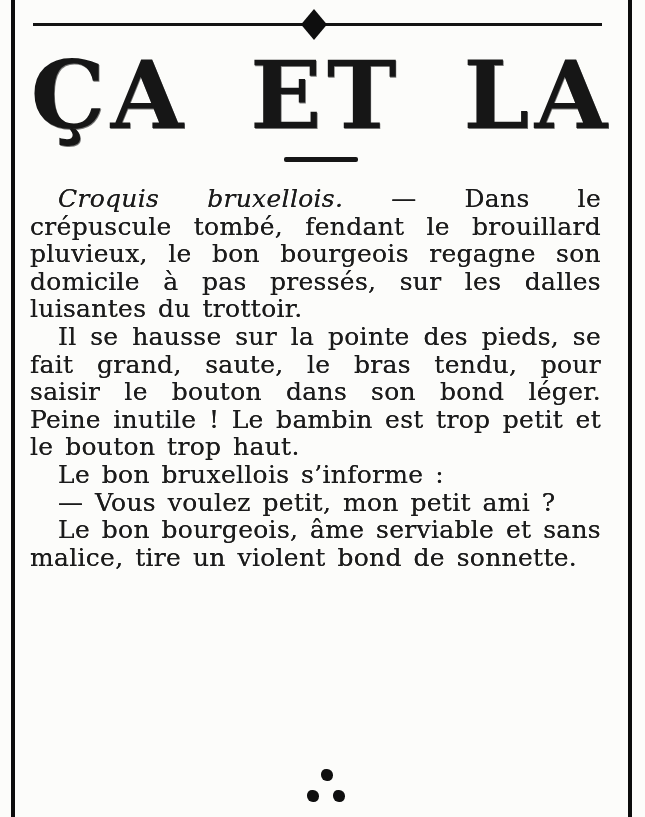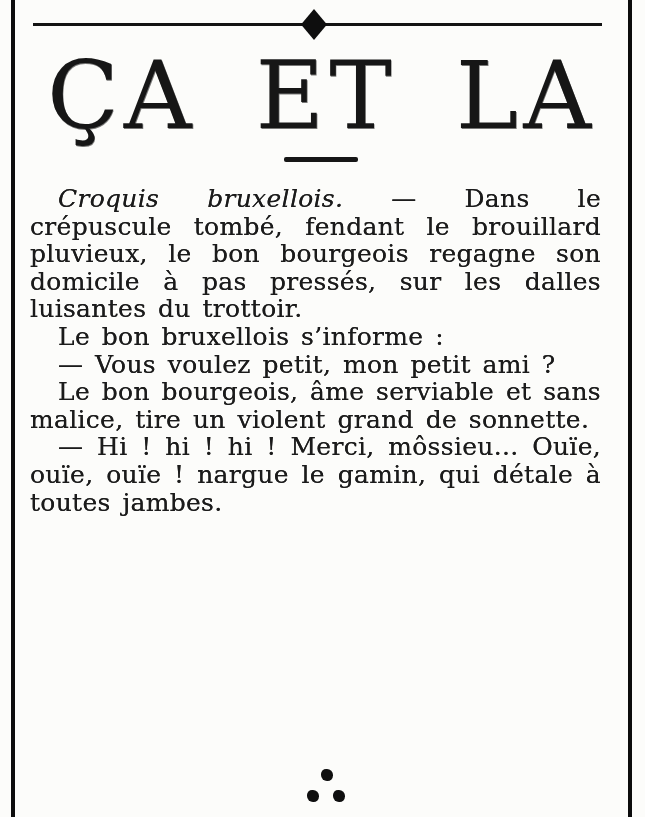--- a/index.html
+++ b/index.html
@@ -49,21 +49,21 @@
   
   .headline {
     position: absolute;
     top: 44px;
     left: 15px;
     right: 17px;
     margin: 0;
     text-align: center;
     font-size: 94px;
     line-height: 1.1;
-    font-weight: normal;
+    font-weight: bold;
     letter-spacing: 5px;
     word-spacing: 24px;
     color: #161616;
     text-shadow: 0.6px 0.6px 0 rgba(10,10,10,0.55);
     white-space: nowrap;
   }
 
   
   .divider {
     position: absolute;
@@ -125,24 +125,24 @@
   <div class="top-rule">
     <span class="diamond"></span>
   </div>
 
   <h1 class="headline">ÇA ET LA</h1>
 
   <div class="divider"></div>
 
   <div class="article" id="article-body">
       <p><i>Croquis bruxellois.</i> — Dans le crépuscule tombé, fendant le brouillard pluvieux, le bon bourgeois regagne son domicile à pas pressés, sur les dalles luisantes du trottoir.</p>
+      <p>Il se hausse sur la pointe des pieds, se fait grand, saute, le bras tendu, pour saisir le bouton dans son bond léger. Peine inutile ! Le bambin est trop petit et le bouton trop haut.</p>
       <p>Le bon bruxellois s’informe :</p>
       <p>— Vous voulez petit, mon petit ami ?</p>
-      <p>Le bon bourgeois, âme serviable et sans malice, tire un violent grand de sonnette.</p>
-      <p>— Hi ! hi ! hi ! Merci, môssieu... Ouïe, ouïe, ouïe ! nargue le gamin, qui détale à toutes jambes.</p>
+      <p>Le bon bourgeois, âme serviable et sans malice, tire un violent bond de sonnette.</p>
     </div>
 
   <div class="asterism">
     <span class="dot top"></span>
     <span class="dot bl"></span>
     <span class="dot br"></span>
   </div>
 
 </div>
 

